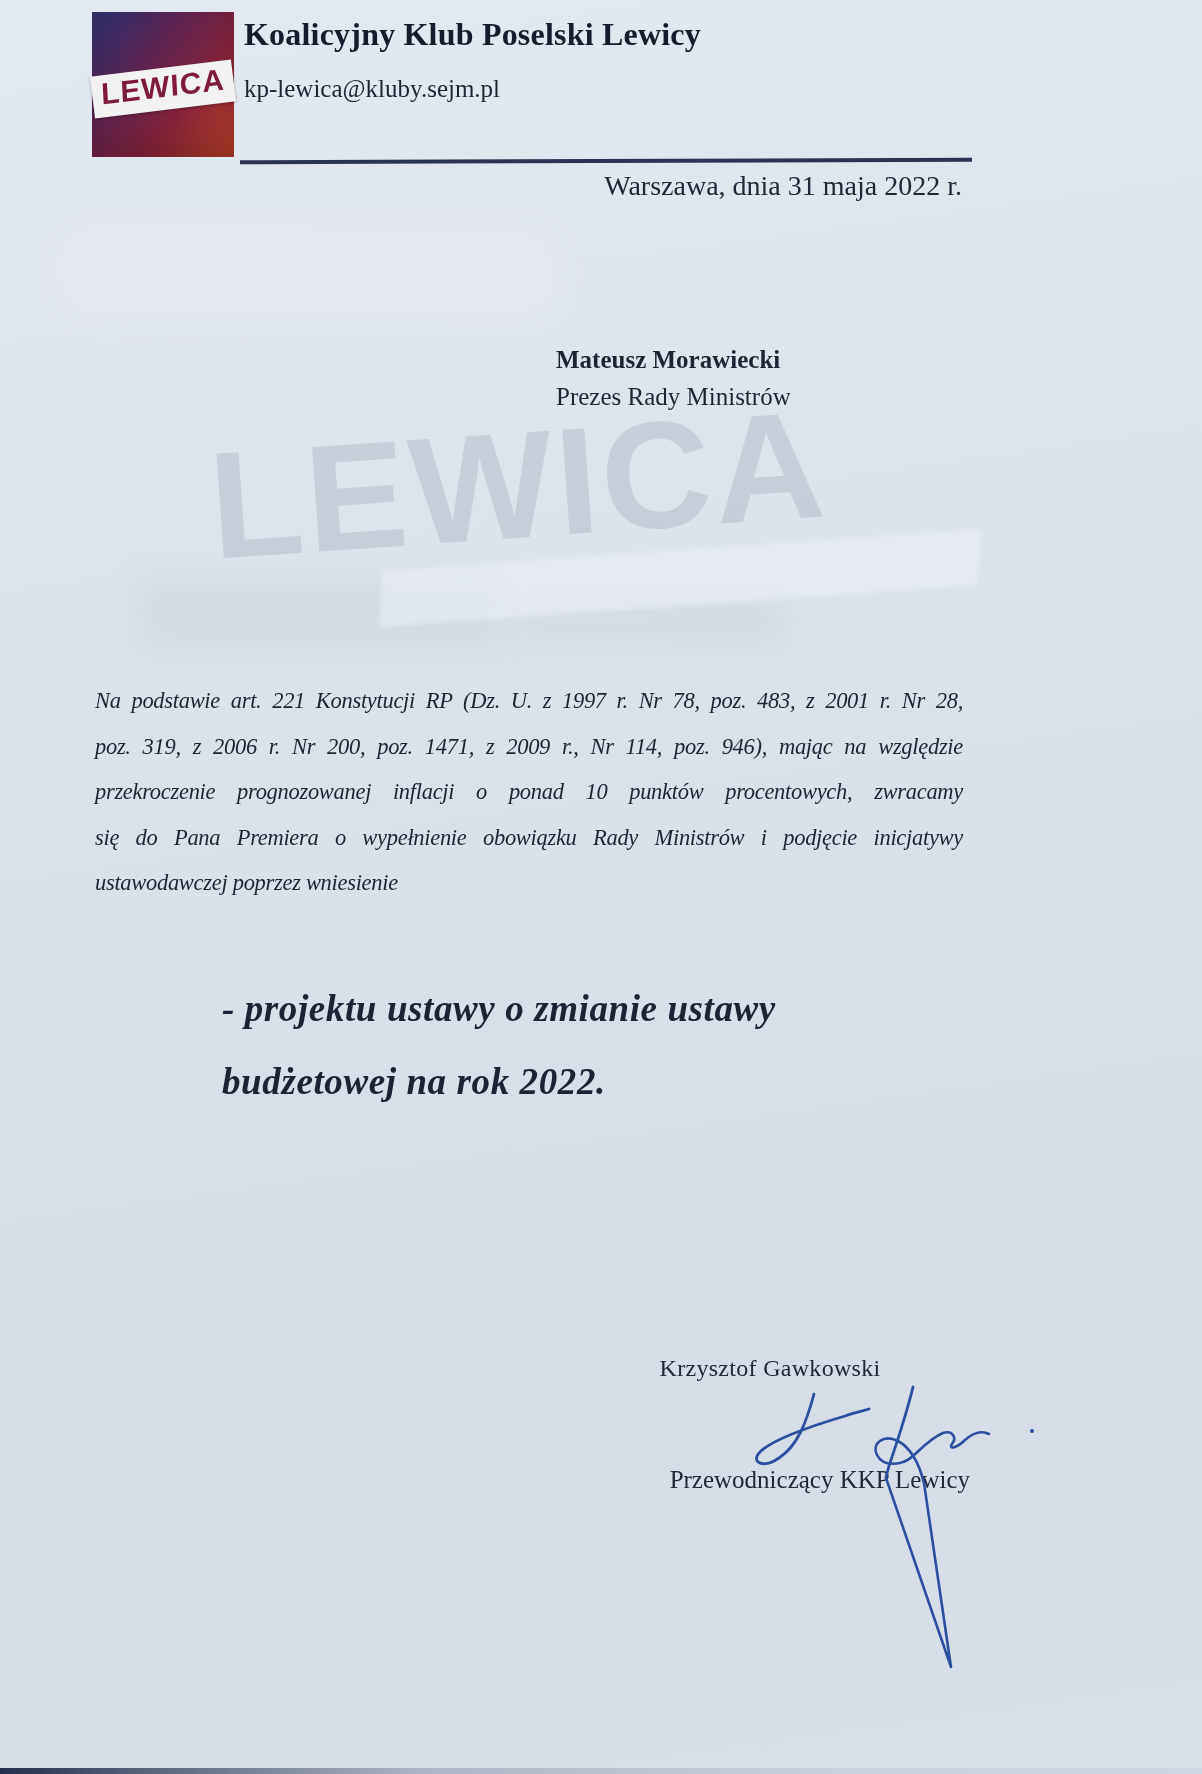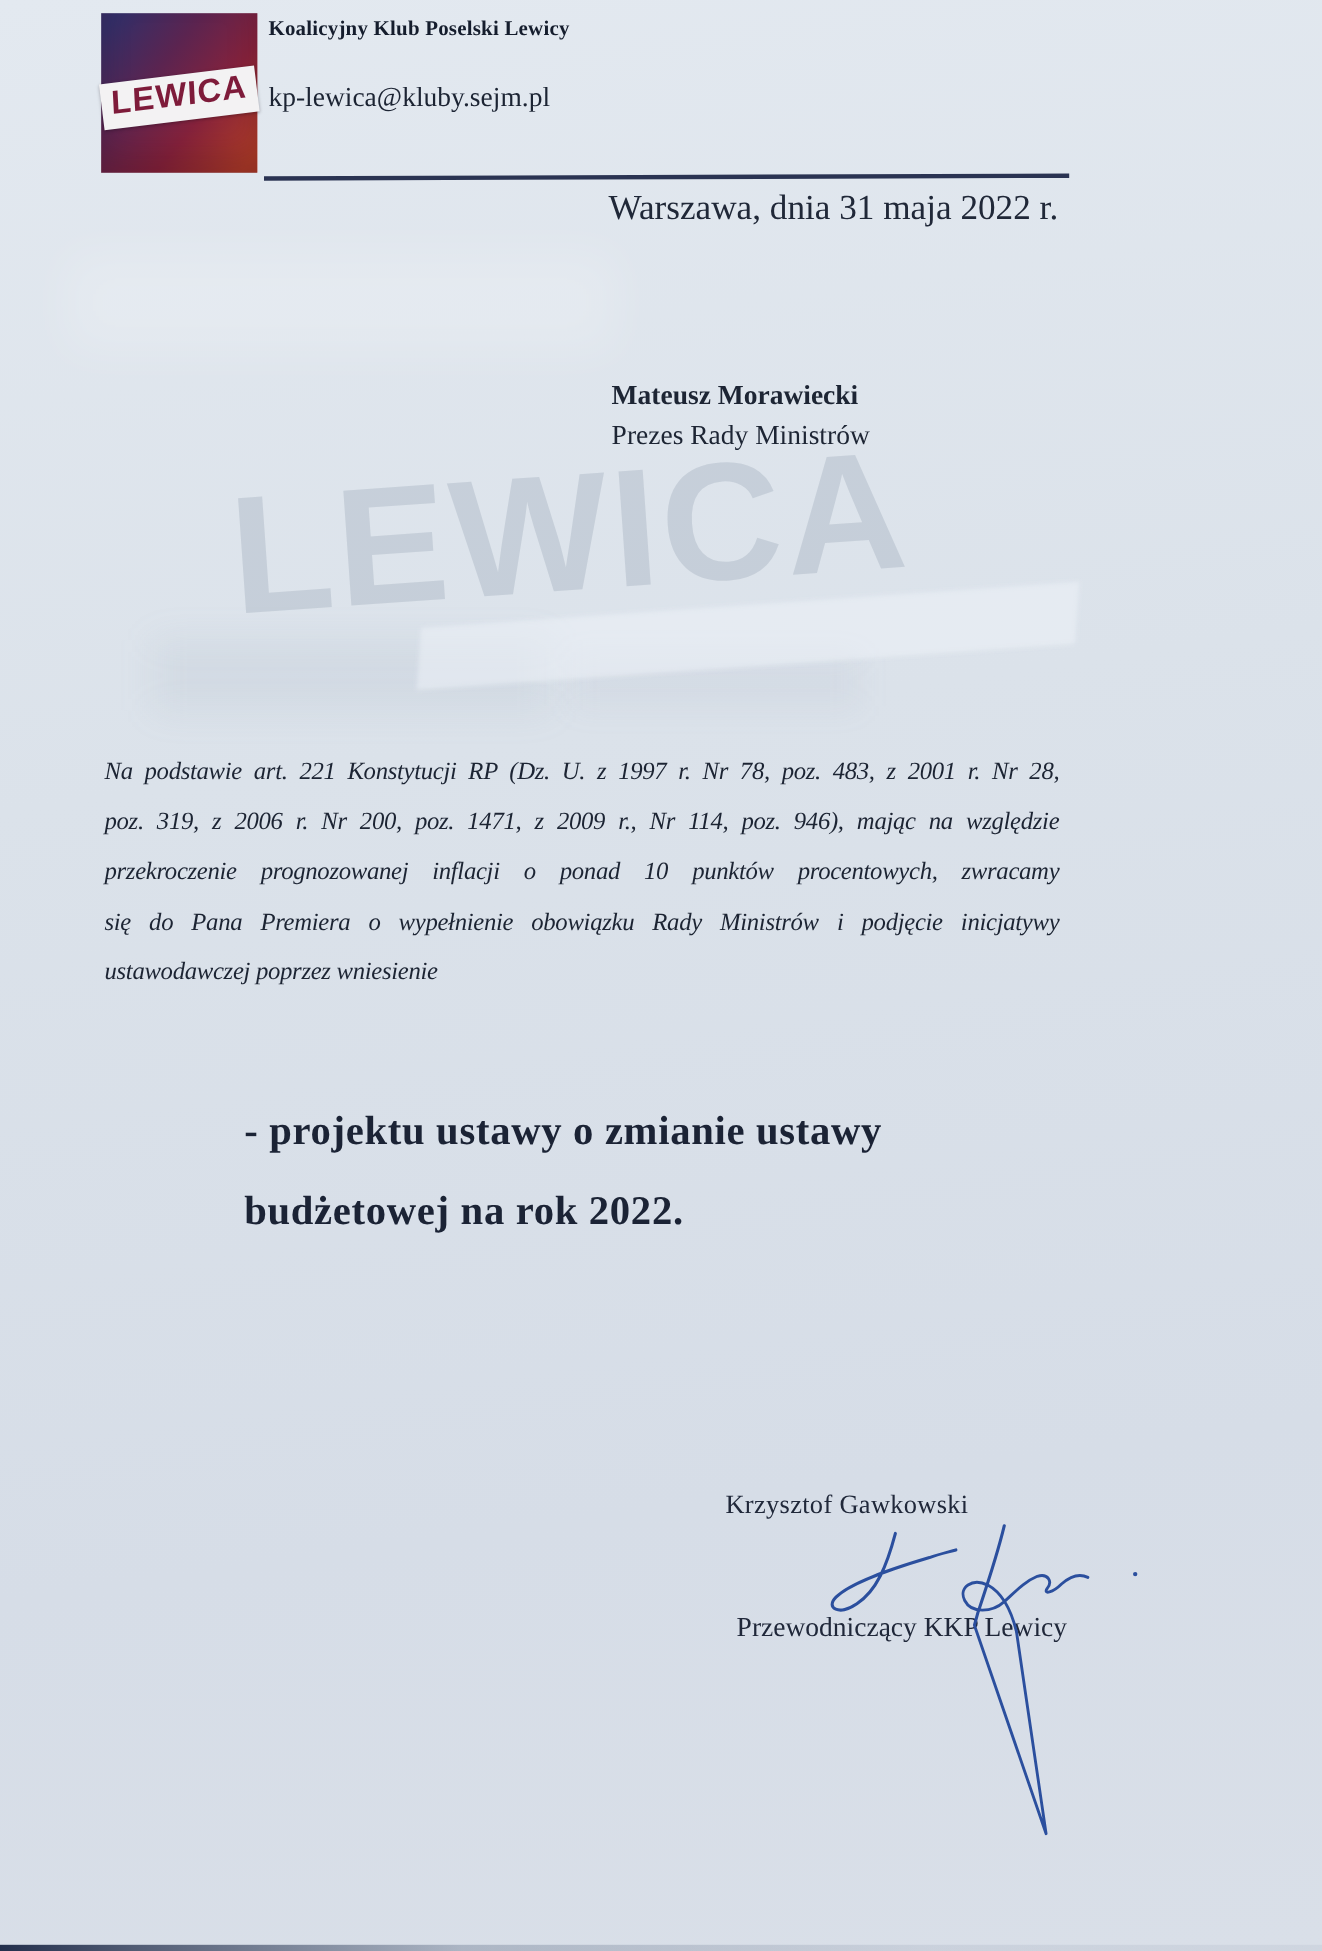--- a/index.html
+++ b/index.html
@@ -40,33 +40,33 @@
     margin-top: 8px;
   }
   .logo-banner span {
     font-family: "Liberation Sans", sans-serif;
     font-weight: bold; font-size: 30px; letter-spacing: 1px;
     color: #7e1b3a; display: block; transform: skewX(-4deg);
     white-space: nowrap;
   }
   .org-name {
     position: absolute; left: 244px; top: 16px;
-    font-weight: bold; font-size: 19px; color: #151d2d; letter-spacing: 0.2px;
+    font-weight: bold; font-size: 32px; color: #151d2d; letter-spacing: 0.2px;
   }
   .header-address {
     position: absolute; left: 244px; top: 70px;
     font-size: 25px; line-height: 37px; color: #1c2433;
   }
   .header-rule {
     position: absolute; left: 240px; top: 159px; width: 732px; height: 4px;
     background: #2a3352; transform: rotate(-0.2deg);
   }
   .date-line {
     position: absolute; left: 440px; top: 170px; width: 522px;
-    text-align: right; font-size: 32px; color: #202838;
+    text-align: right; font-size: 28px; color: #202838;
   }
 
   
   .recipient {
     position: absolute; left: 556px; top: 342px;
     font-size: 25px; line-height: 36.5px; color: #1d2534;
   }
   .recipient .name { font-weight: bold; }
 
   
@@ -87,23 +87,23 @@
 
   
   .body-text {
     position: absolute; left: 95px; top: 678px; width: 868px;
     font-size: 22.5px; color: #1c2433; letter-spacing: -0.3px;
   }
   .body-line { line-height: 45.5px; text-align: justify; font-style: italic; }
   .body-line.just { text-align-last: justify; }
 
   .emphasis {
-    position: absolute; left: 222px; top: 992px;
+    position: absolute; left: 222px; top: 972px;
     font-size: 37px; font-weight: bold; line-height: 73px;
-    color: #1b2335; letter-spacing: 0.6px;
+    color: #1b2335; letter-spacing: 0.6px; font-style: italic;
   }
 
   
   .signer-name {
     position: absolute; left: 600px; top: 1355px; width: 340px;
     text-align: center; font-size: 24px; color: #20283a; letter-spacing: 0.3px;
   }
   .signer-title {
     position: absolute; left: 570px; top: 1466px; width: 400px;
     text-align: right; font-size: 25px; color: #20283a;

